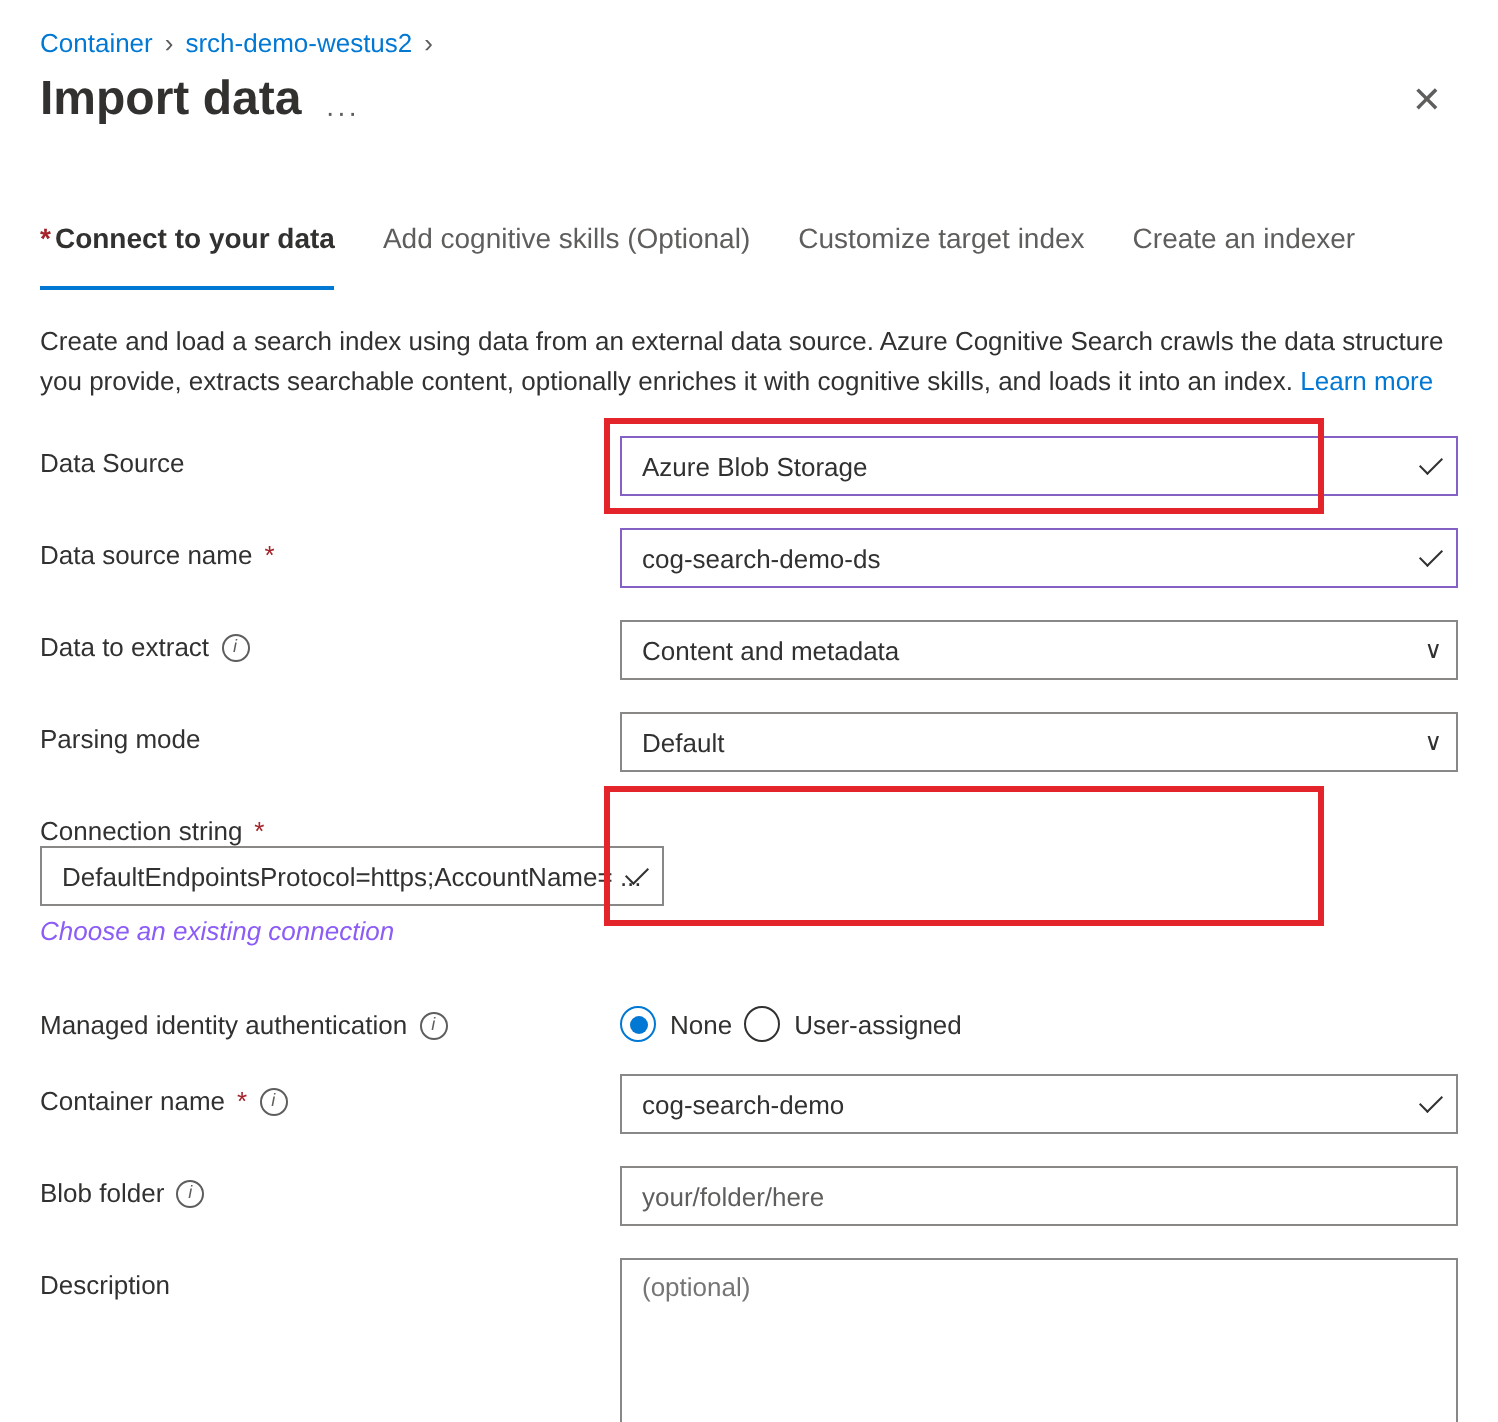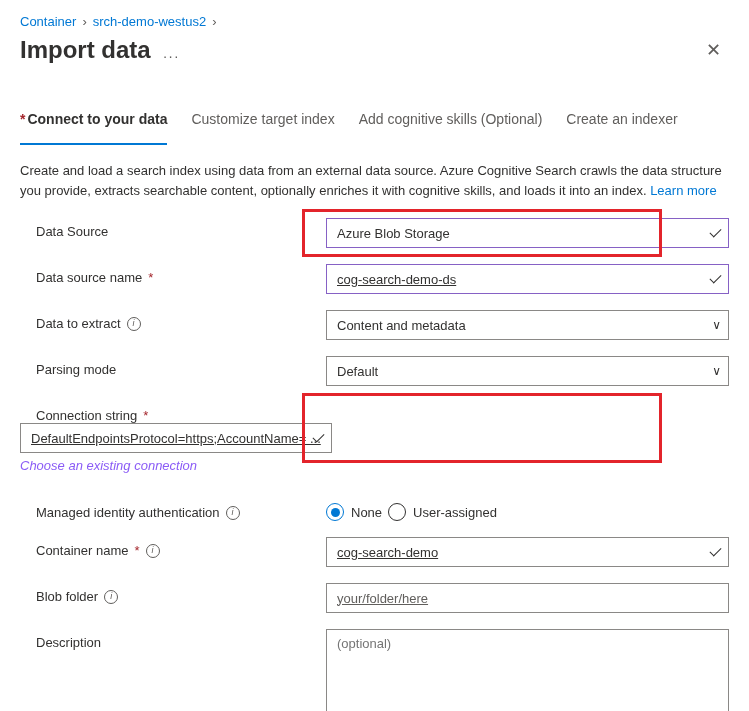--- a/index.html
+++ b/index.html
@@ -58,21 +58,20 @@
       position: relative;
     }
     .row-label {
       width: 290px;
       flex-shrink: 0;
       padding-top: 6px;
       font-size: 13px;
       display: flex;
       align-items: center;
       gap: 6px;
-      margin-left: 16px;
     }
     .req-star { color: #a4262c; }
     .info-icon {
       display: inline-flex;
       align-items: center;
       justify-content: center;
       width: 14px; height: 14px;
       border: 1px solid #605e5c;
       border-radius: 50%;
       font-size: 9px;
@@ -87,21 +86,21 @@
       border: 1px solid #8a8886;
       padding: 0 30px 0 10px;
       font-size: 13px;
       font-family: inherit;
       background: #fff;
       position: relative;
       display: flex;
       align-items: center;
       color: #323130;
     }
-    .input { padding-right: 10px; text-decoration: underline; }
+    .input { padding-right: 10px; }
     .input.placeholder { color: #605e5c; }
     .select-wrap { position: relative; }
     .chev {
       position: absolute;
       right: 8px;
       top: 50%;
       transform: translateY(-50%);
       color: #323130;
       font-size: 12px;
       pointer-events: none;
@@ -179,22 +178,22 @@
     <h1>Import data</h1>
     <span class="ellipsis">···</span>
   </div>
   <span class="close">✕</span>
 </div>
 
 <div class="tabs">
   <div class="tab active">
     <span class="req">*</span><span>Connect to your data</span>
   </div>
+  <div class="tab">Add cognitive skills (Optional)</div>
   <div class="tab">Customize target index</div>
-  <div class="tab">Add cognitive skills (Optional)</div>
   <div class="tab">Create an indexer</div>
 </div>
 
 <div class="intro">
   <span>Create and load a search index using data from an external data source. Azure Cognitive Search crawls the data structure you provide, extracts searchable content, optionally enriches it with cognitive skills, and loads it into an index.</span>
   <a href="#" class="learn">Learn more</a>
 </div>
 
 <div class="form">
 

